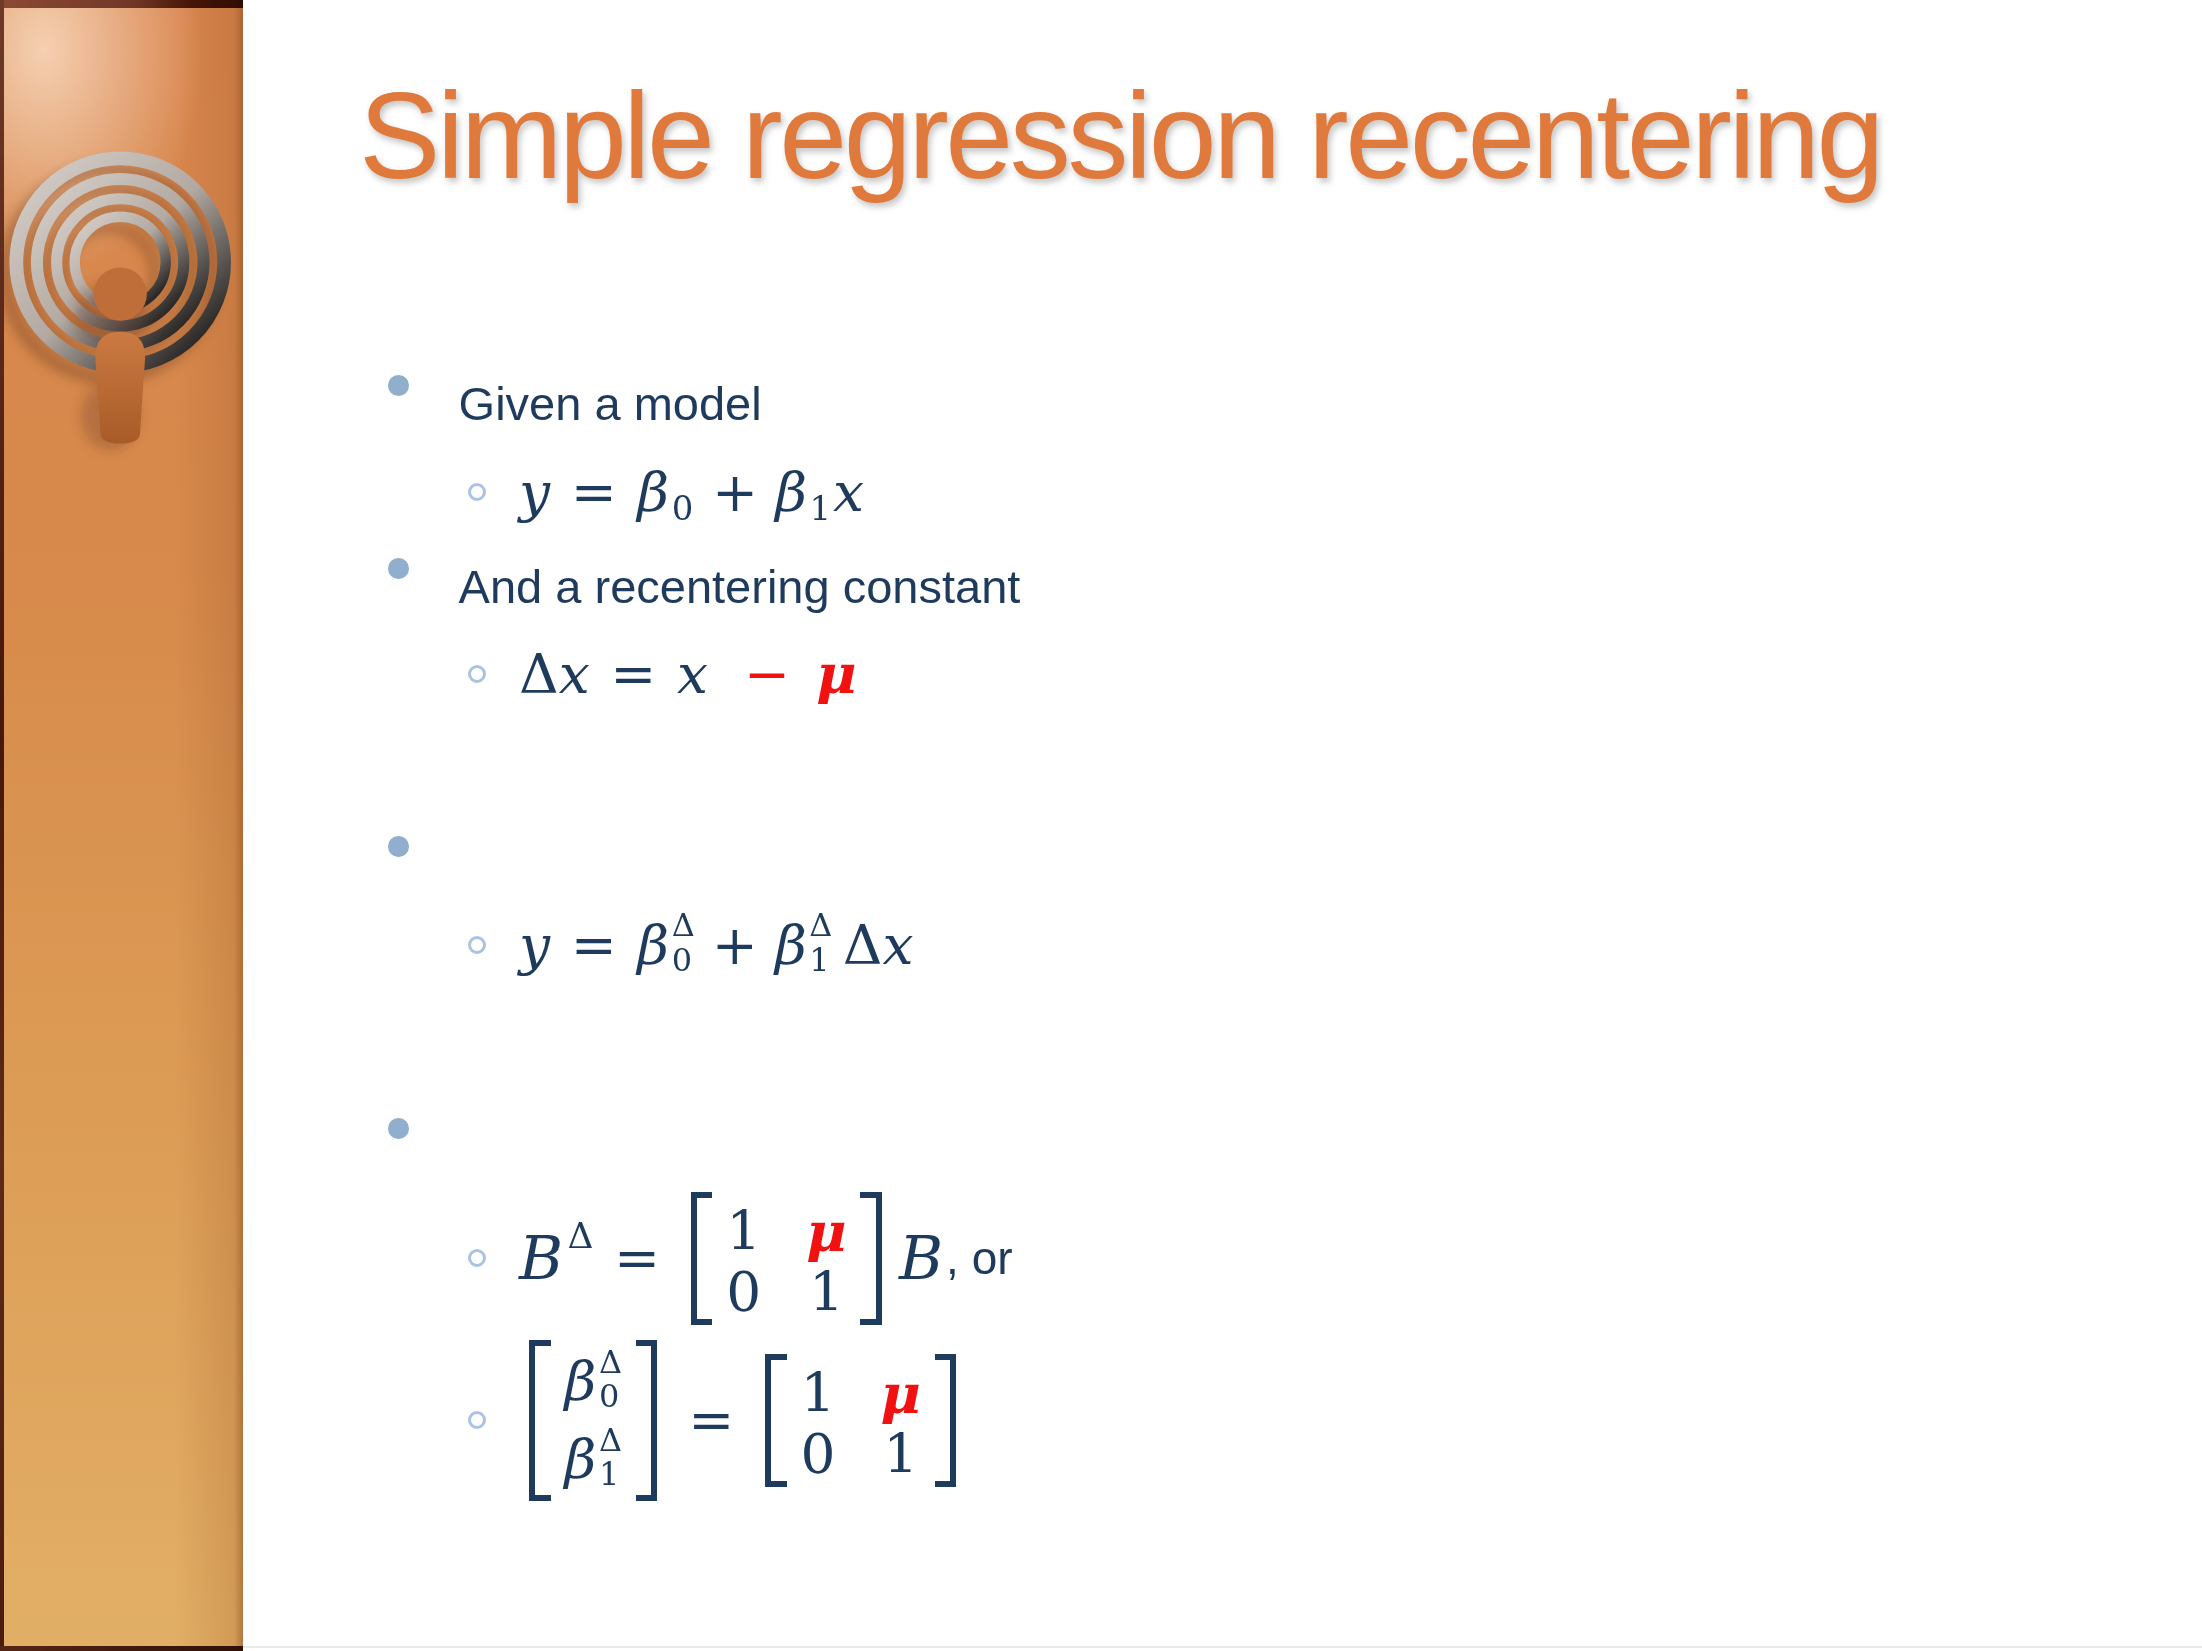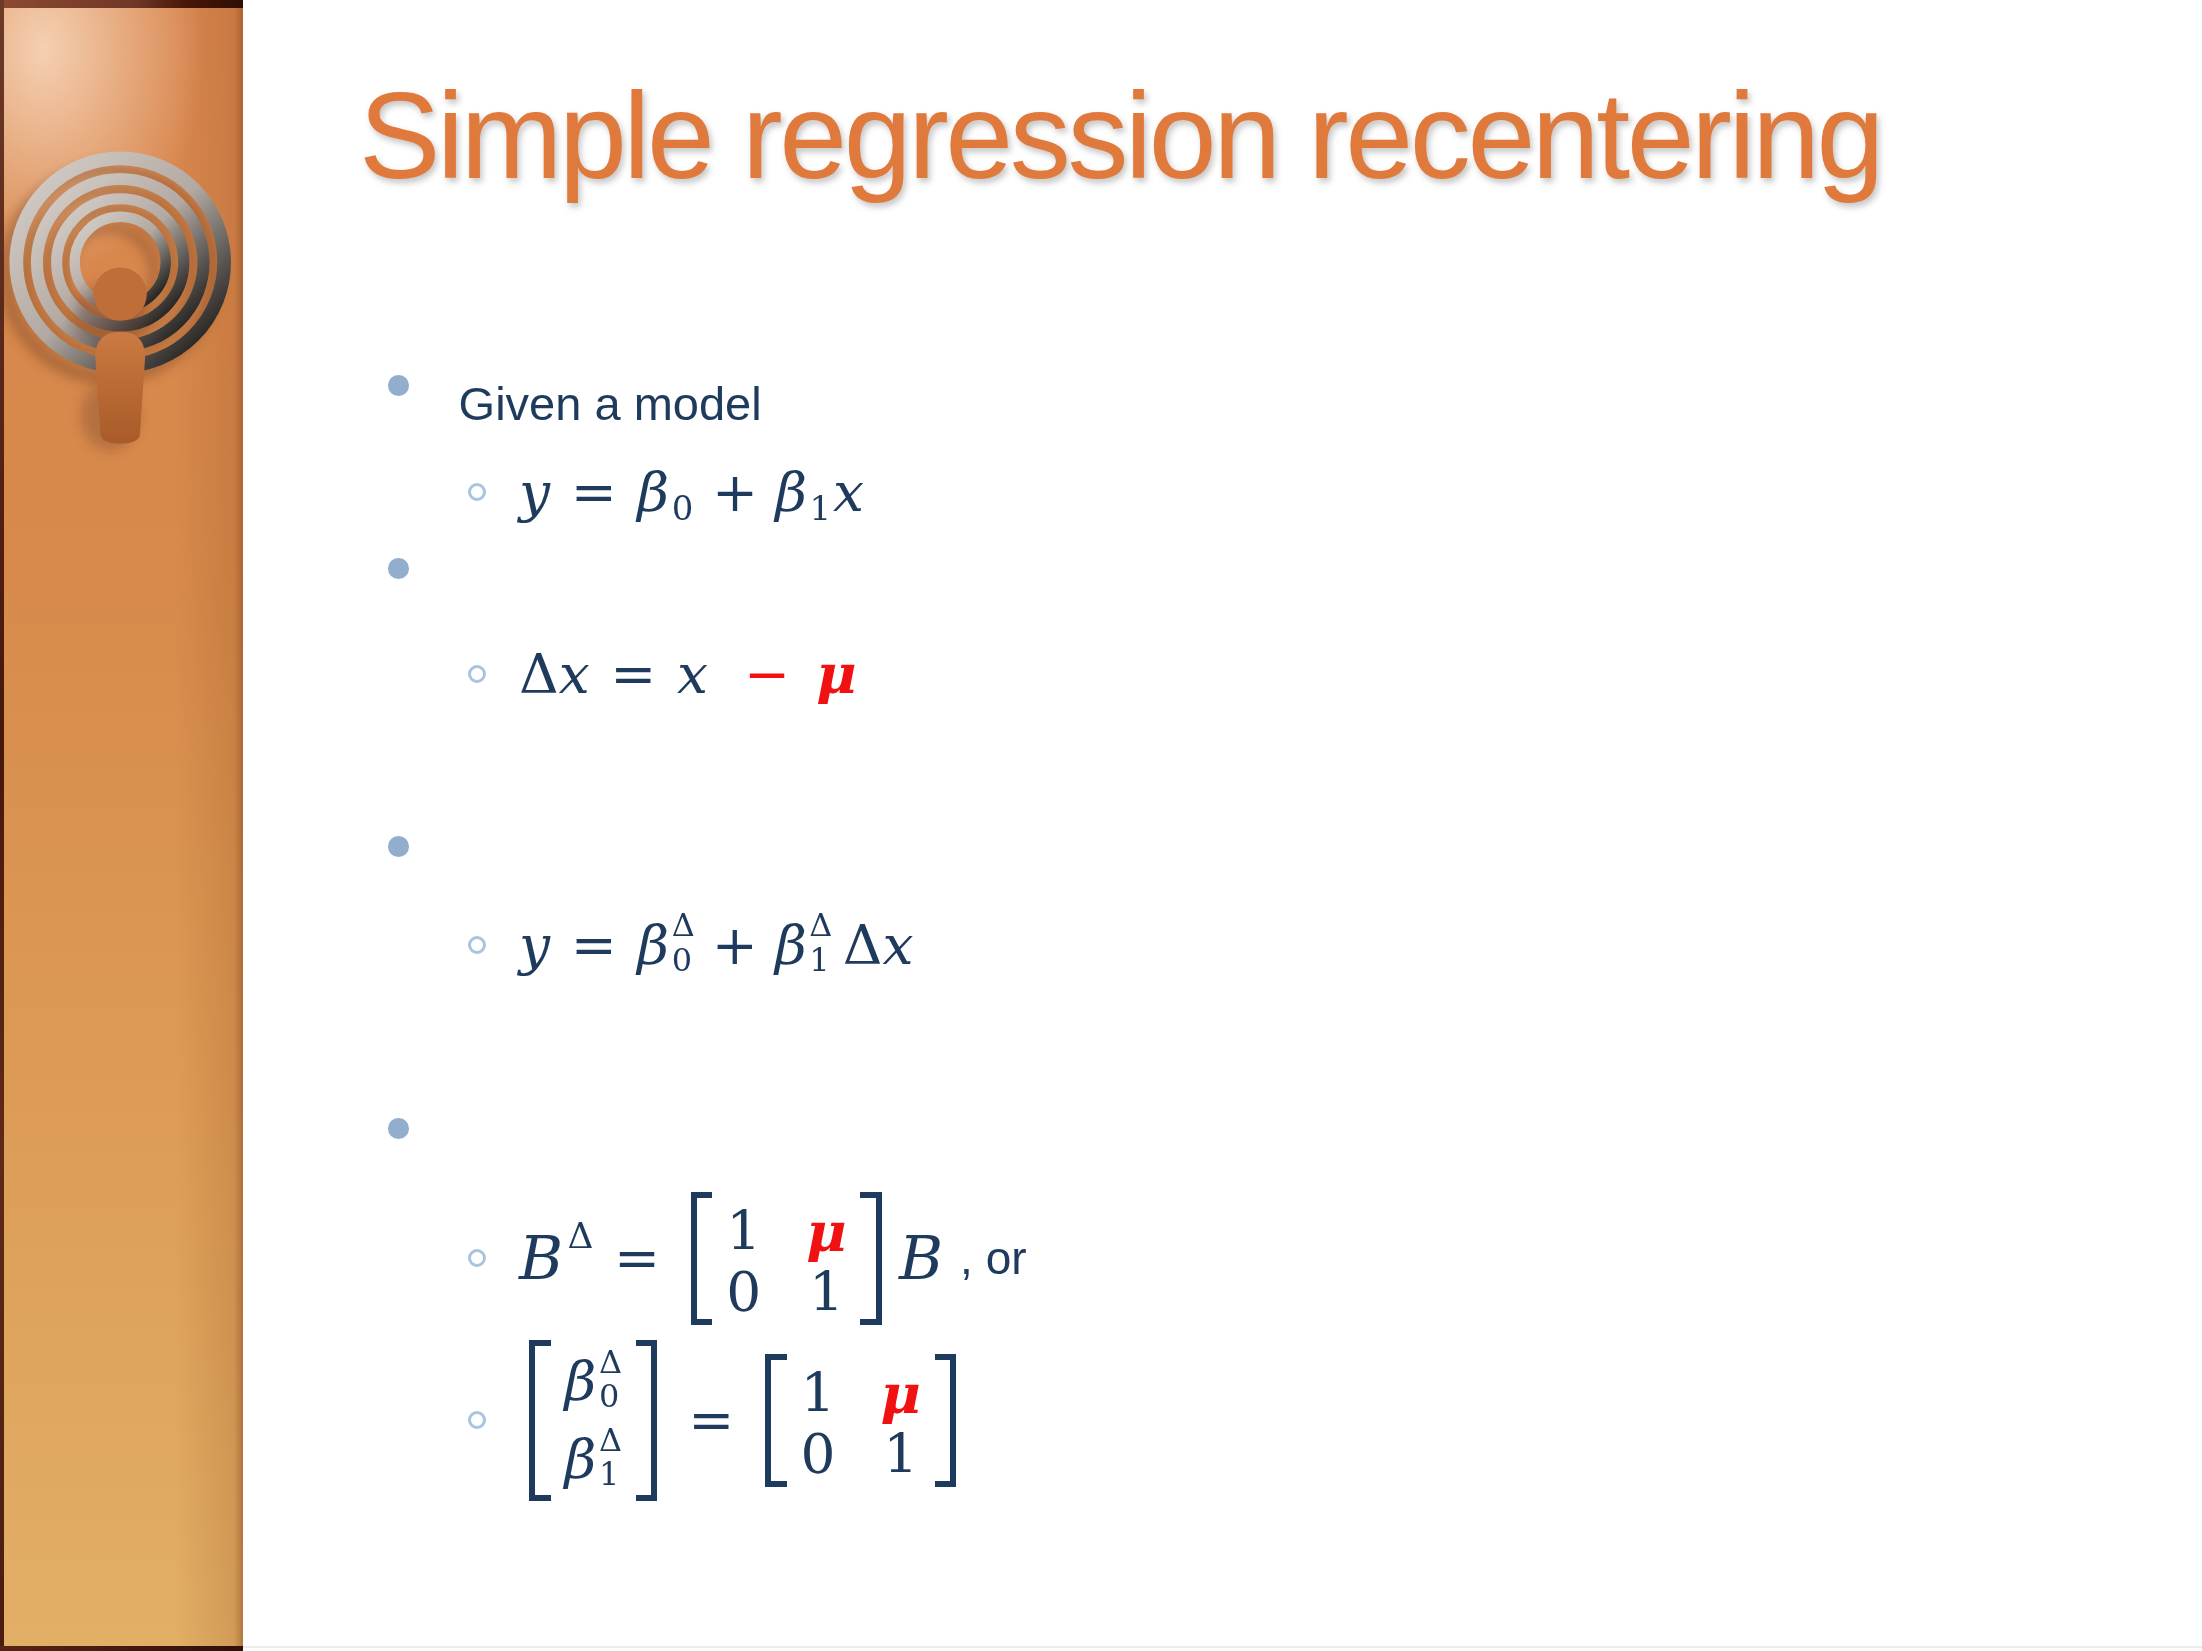--- a/index.html
+++ b/index.html
@@ -56,21 +56,21 @@
     font-size:55px;color:var(--navy);white-space:nowrap;
   }
   .math .up{font-style:normal;}
   .math .rel{font-style:normal;margin:0 20.6px;}
   .math .op{font-style:normal;margin:0 17px;}
   .subn{font-size:34px;font-style:normal;position:relative;top:15.5px;margin-left:2.6px;margin-right:1.7px;}
   .supD{font-size:36px;font-style:normal;position:relative;top:-22.4px;margin-left:4.3px;}
   .red{color:var(--red);}
   .bold{font-weight:bold;}
   .minus-red{font-style:normal;margin-left:36px;margin-right:26px;}
-  .sans-note{font-family:"Liberation Sans",sans-serif;font-style:normal;font-size:46px;color:var(--navy);margin-left:17px;}
+  .sans-note{font-family:"Liberation Sans",sans-serif;font-style:normal;font-size:46px;color:var(--navy);margin-left:3px;}
 
   
   .stack{display:inline-flex;align-items:center;}
   .ss{display:inline-flex;flex-direction:column;align-items:flex-start;
       font-size:32px;font-style:normal;line-height:1.08;margin-left:2.6px;transform:translateY(-1.7px);}
   .ss .ssub{font-style:normal;}
 
   
   .mat{display:inline-flex;align-items:stretch;margin:0 10.3px;}
   .mbr{width:15.5px;border:6px solid var(--navy);flex:0 0 auto;}
@@ -147,20 +147,21 @@
           <span class="subn">0</span>
         <span class="op">+</span>
         <span>β</span>
           <span class="subn">1</span>
         <span>x</span>
       </span>
     </div>
 
     <div class="bullet" style="top:558px">
       <span class="dot"></span>
+      <span class="blabel">And a recentering constant</span>
     </div>
 
     <div class="sub" style="top:641px">
       <span class="ring"></span>
       <span class="math">
         <span class="up">Δ</span>
           <span>x</span>
         <span class="rel">=</span>
         <span>x</span>
         <span class="minus-red red">−</span>

